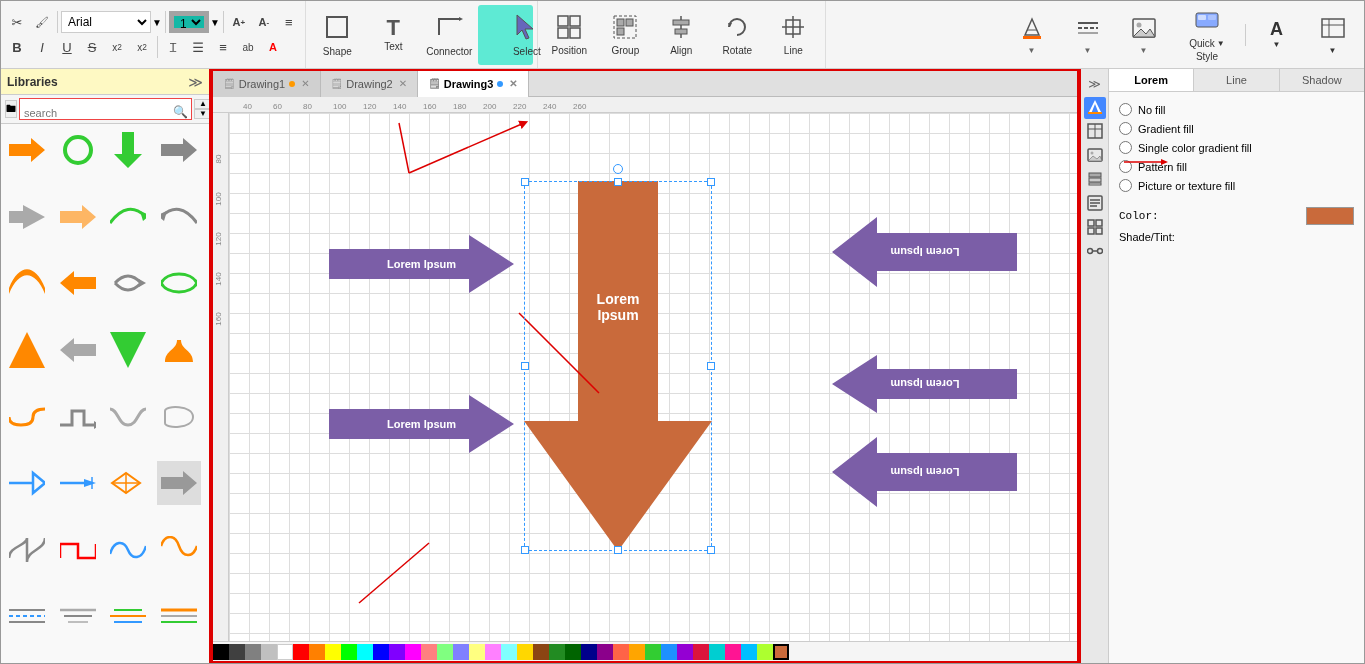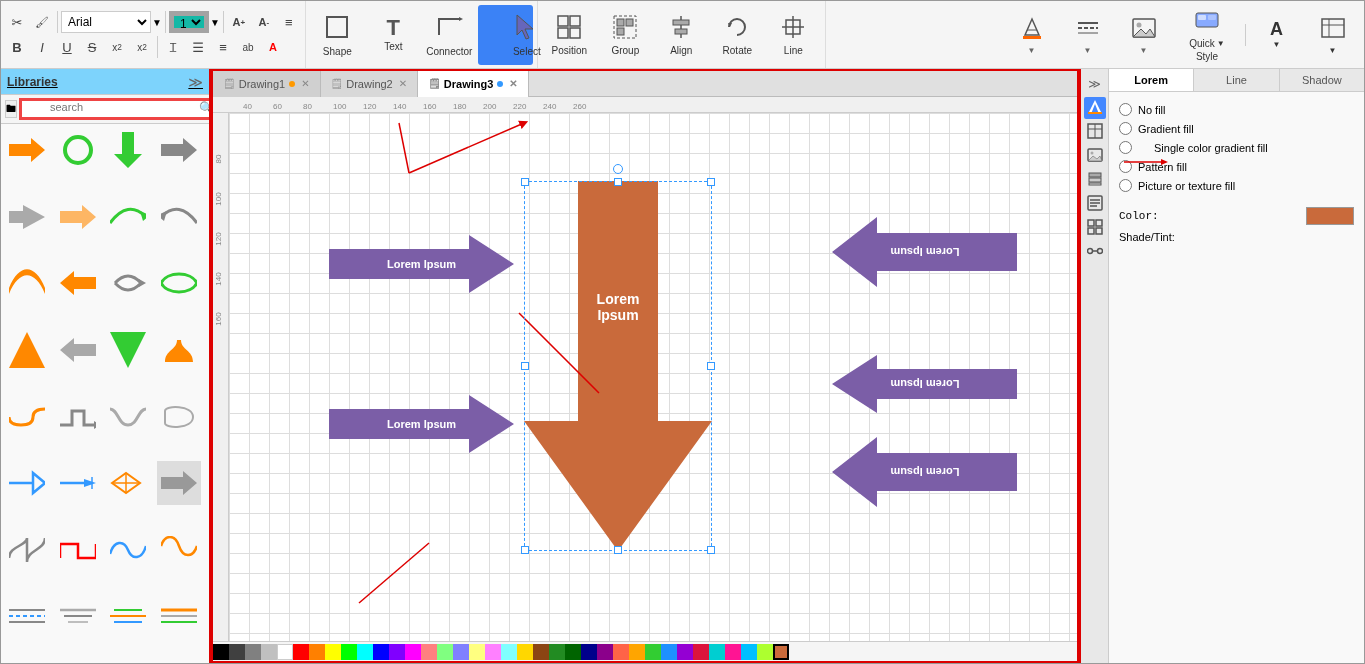--- a/index.html
+++ b/index.html
@@ -11,21 +11,21 @@
       width: 40px; height: 22px; border: 5px solid #a3a3a3; background: #14b8a6; font-size: 12px; padding: 0 2px;
     }
     .sel-handle {
       position: absolute; width: 7px; height: 7px; background: #fff; border: 1px solid #3399ff;
     }
     .main-tool-btn {
       display: flex; flex-direction: column; align-items: center; justify-content: center;
       width: 55px; height: 60px; cursor: pointer; border: none; background: none; font-size: 10px; color: #333; gap: 2px;
       border-radius: 3px;
     }
-    .main-tool-btn.active { background: #3b82f6; padding-left: 43px; }
+    .main-tool-btn.active { background: #5eead4; padding-left: 43px; }
     .main-tool-btn .icon-area { font-size: 20px; line-height: 1; }
     .main-tool-btn .label { font-size: 10px; }
 
     .tb-icon { width: 24px; height: 24px; display: flex; align-items: center; justify-content: center; cursor: pointer; font-size: 13px; color: #444; border: none; background: none; border-radius: 2px; }
     .tb-sep { width: 1px; height: 22px; background: #ccc; margin: 0 2px; }
   </style>
 </head>
 <body>
 
 <div style="width:1365px;height:664px;display:flex;flex-direction:column;overflow:hidden;border:1px solid #999;">
@@ -214,28 +214,28 @@
         </div>
         <div style="font-size:8px;">▼</div>
       </button>
     </div>
   </div>
 
   <div style="display:flex;flex:1;overflow:hidden;">
 
     <div style="width:210px;background:#f9f9f9;border-right:2px solid #dd0000;display:flex;flex-direction:column;overflow:hidden;">
 
-      <div style="display:flex;align-items:center;justify-content:space-between;background:#7dd3fc;border-bottom:1px solid #ccc;padding:4px 6px;height:26px;text-decoration:underline;">
+      <div style="display:flex;align-items:center;justify-content:space-between;background:#fef9c3;border-bottom:1px solid #ccc;padding:4px 6px;height:26px;">
         <span style="font-size:12px;font-weight:bold;color:#333;">Libraries</span>
         <button style="border:none;background:none;cursor:pointer;font-size:14px;color:#666;">≫</button>
       </div>
 
       <div style="display:flex;align-items:center;padding:3px 4px;border-bottom:1px solid #ccc;background:#f5f5f5;gap:2px;">
         <button style="border:1px solid #ccc;background:#f0f0f0;width:18px;height:18px;cursor:pointer;font-size:10px;">🖿</button>
-        <div style="flex:1;display:flex;align-items:flex-start;border:3px solid #ef4444;background:#fff;height:22px;padding-left:24px;">
+        <div style="flex:1;display:flex;align-items:flex-end;border:1px solid #ef4444;background:#fff;height:22px;">
           <input type="text" style="flex: 1 1 0%; border: none; outline: none; font-size: 11px; padding: 0px 4px; background: transparent;" placeholder="search">
           <button style="border:none;background:none;cursor:pointer;font-size:12px;color:#666;padding:0 3px;">🔍</button>
         </div>
         <div style="display:flex;flex-direction:column;">
           <button style="border:1px solid #ccc;background:#f0f0f0;width:18px;height:10px;cursor:pointer;font-size:8px;line-height:1;">▲</button>
           <button style="border:1px solid #ccc;background:#f0f0f0;width:18px;height:10px;cursor:pointer;font-size:8px;line-height:1;">▼</button>
         </div>
       </div>
 
       <div style="display:grid;grid-template-columns:repeat(4,1fr);gap:2px;padding:4px;overflow-y:auto;flex:1;">
@@ -671,21 +671,21 @@
               <input type="radio" name="fill" id="no-fill" style="">
               <label for="no-fill">No fill</label>
             </div>
 
 
             <div style="display:flex;align-items:center;padding:3px 0;font-size:11px;gap:6px;">
               <input type="radio" name="fill" id="gradient-fill" style="">
               <label for="gradient-fill">Gradient fill</label>
             </div>
 
-            <div style="display:flex;align-items:center;padding:3px 0;font-size:11px;gap:22px;">
+            <div style="display:flex;align-items:center;padding:3px 0;font-size:11px;gap:6px;">
               <input type="radio" name="fill" id="single-gradient" style="">
               <label for="single-gradient">Single color gradient fill</label>
             </div>
 
             <div style="display:flex;align-items:center;padding:3px 0;font-size:11px;gap:6px;position:relative;">
               <input type="radio" name="fill" id="pattern-fill" style="">
               <label for="pattern-fill">Pattern fill</label>
 
               <svg style="position:absolute;left:-50px;top:-10px;width:60px;height:30px;pointer-events:none;overflow:visible;">
                 <line x1="55" y1="15" x2="95" y2="15" stroke="#dd0000" stroke-width="1.5"></line>

